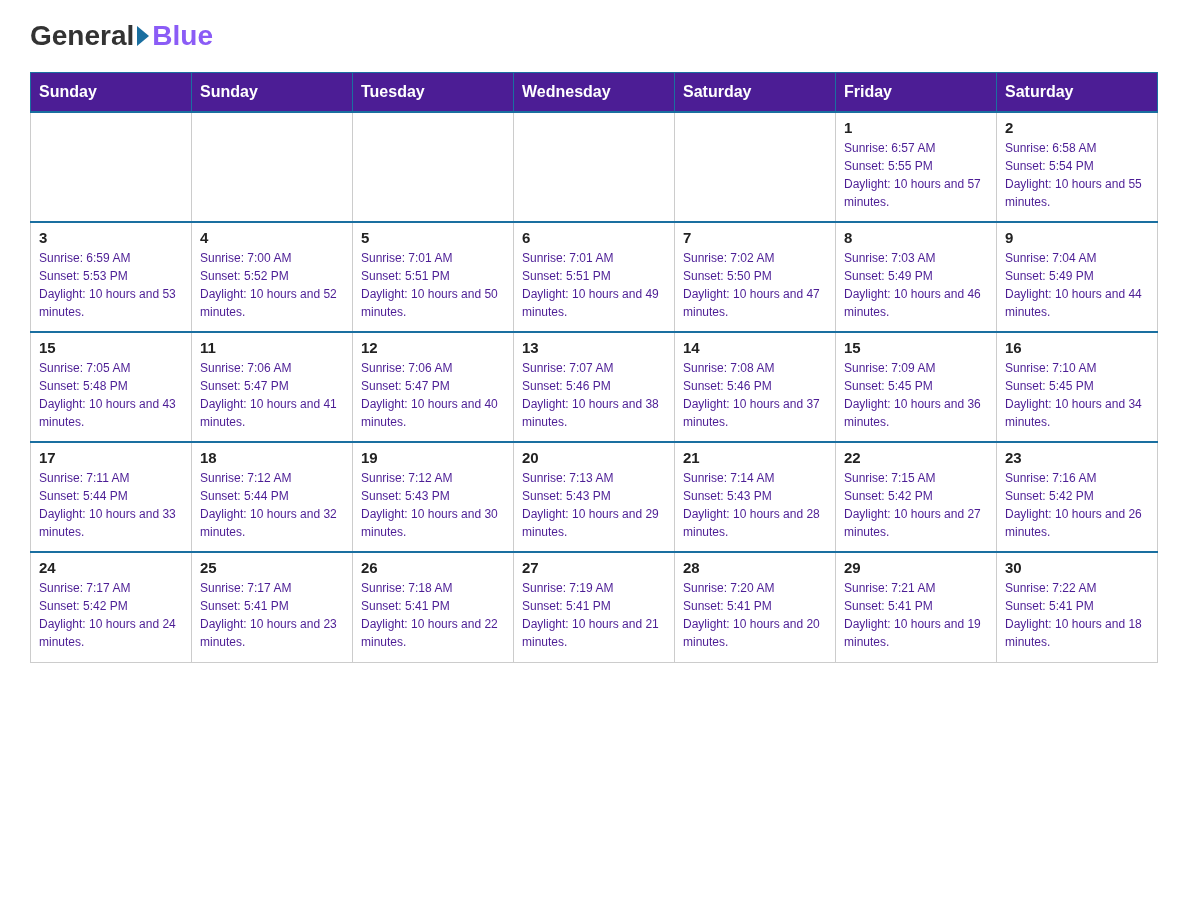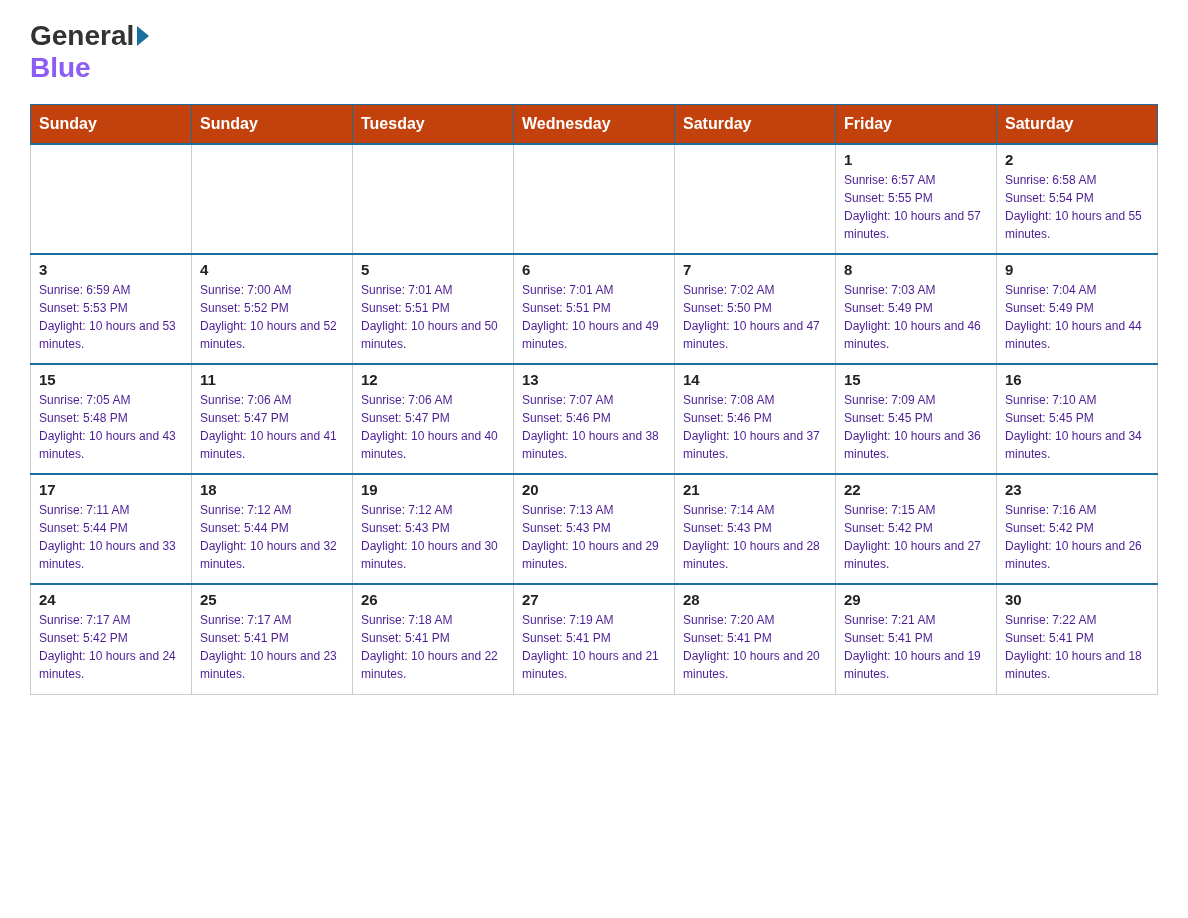--- a/index.html
+++ b/index.html
@@ -11,21 +11,20 @@
       min-height: 918px;
     }
     .header-row {
       display: flex;
       justify-content: space-between;
       align-items: flex-start;
       margin-bottom: 20px;
     }
     .logo {
       display: flex;
-      flex-direction: column;
       align-items: flex-start;
     }
     .logo-text {
       display: flex;
       align-items: center;
       font-size: 28px;
       font-weight: bold;
       color: #333;
     }
     .logo-general { color: #333; }
@@ -56,21 +55,21 @@
       font-size: 22px;
       color: #444;
       margin-top: 4px;
     }
     .calendar {
       width: 100%;
       border-collapse: collapse;
       border: 1px solid #aaa;
     }
     .calendar th {
-      background: #c2410c;
+      background: #4c1d95;
       color: #fff;
       font-size: 16px;
       font-weight: bold;
       padding: 10px 8px;
       text-align: left;
       border: 1px solid #1a6fa0;
     }
     .calendar td {
       vertical-align: top;
       padding: 6px 8px;

